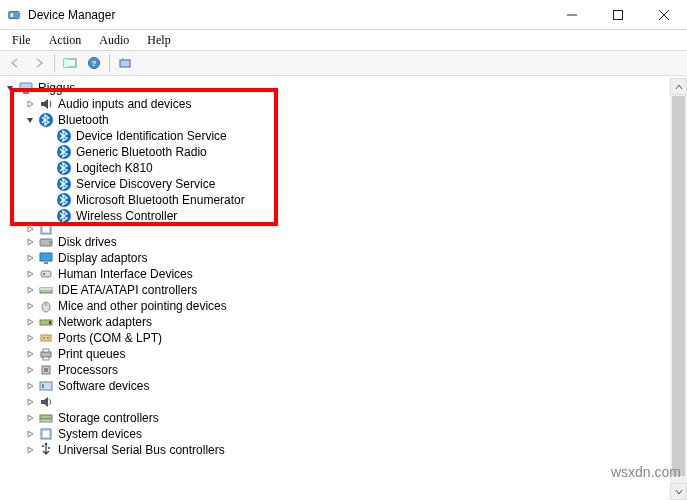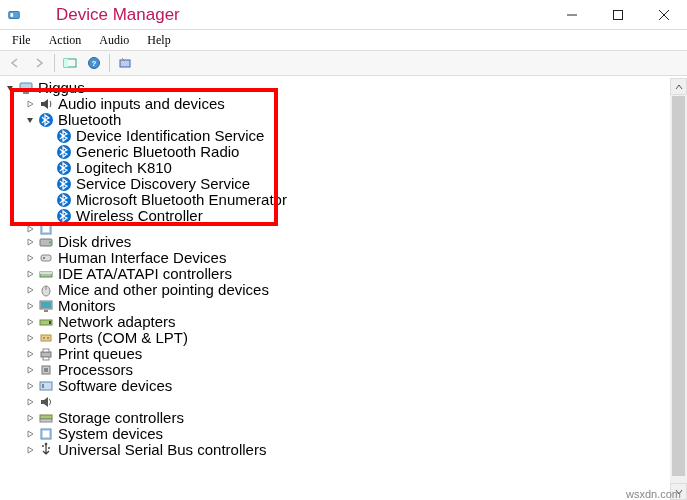--- a/index.html
+++ b/index.html
@@ -1,48 +1,48 @@
 <!DOCTYPE html>
 <html><head>
   <meta charset="utf-8">
   <style>
     * { margin: 0; padding: 0; box-sizing: border-box; }
     body { font-family: "Segoe UI", Tahoma, sans-serif; font-size: 12px; background: #fff; width: 687px; height: 500px; overflow: hidden; position: relative; }
     
     .titlebar { height: 30px; display: flex; align-items: center; border-bottom: 1px solid #ddd; padding-left: 6px; }
     .titlebar-icon { width: 16px; height: 16px; margin-right: 6px; display: inline-flex; align-items: center; justify-content: center; }
-    .titlebar-text { flex: 1; font-size: 17px; color: #be185d; margin-left: 28px; }
+    .titlebar-text { flex: 1; font-size: 12px; color: #000000; }
     .win-controls { display: flex; }
     .win-btn { width: 46px; height: 30px; display: flex; align-items: center; justify-content: center; color: #222; }
 
     .menubar { height: 20px; display: flex; align-items: center; padding: 0 4px; gap: 2px; font-family: Liberation Serif, serif; }
     .menu-item { padding: 1px 8px; font-size: 12px; }
 
     .toolbar { height: 26px; display: flex; align-items: center; padding: 0 4px; gap: 2px; border-top: 1px solid #ddd; border-bottom: 1px solid #ddd; background: #f7f7f7; }
     .tool-btn { width: 22px; height: 22px; display: flex; align-items: center; justify-content: center; border: 1px solid transparent; }
     .tool-btn.disabled { opacity: 0.35; }
     .tool-sep { width: 1px; height: 18px; background: #ccc; margin: 0 2px; }
 
     .tree-area { position: absolute; top: 78px; bottom: 0; left: 0; right: 0; overflow-y: auto; overflow-x: hidden; padding: 2px 0; }
 
     .tree-row { display: flex; align-items: center; height: 16px; line-height: 16px; white-space: nowrap; padding-right: 8px; }
     .indent { display: inline-block; }
     .expander { width: 12px; height: 12px; display: inline-flex; align-items: center; justify-content: center; margin-right: 2px; flex-shrink: 0; }
     .node-icon { width: 16px; height: 16px; display: inline-flex; align-items: center; justify-content: center; margin-right: 4px; flex-shrink: 0; }
-    .node-label { font-size: 15px; color: #000; }
+    .node-label { font-size: 12px; color: #000; }
 
     .highlight-box { position: absolute; border: 4px solid #ff0000; pointer-events: none; }
 
     .scrollbar-track { position: absolute; right: 0; top: 78px; width: 17px; bottom: 0; background: #f0f0f0; }
     .scrollbar-arrow { width: 17px; height: 17px; background: #f0f0f0; display: flex; align-items: center; justify-content: center; position: absolute; border: 1px solid #ddd; }
     .scrollbar-arrow.up { top: 0; }
     .scrollbar-arrow.down { bottom: 0; }
     .scrollbar-thumb { position: absolute; left: 2px; right: 2px; background: #ccc; border-radius: 0; }
 
-    .watermark { position: absolute; right: 6px; bottom: 0; font-size: 11px; color: #888; }
+    .watermark { position: absolute; right: 6px; bottom: 20px; font-size: 14px; color: #888; }
 
     svg { display: block; }
   </style>
 </head>
 <body>
 
 <div class="titlebar">
   <span class="titlebar-icon">
     <svg width="14" height="14" viewBox="0 0 16 16">
         <rect x="2" y="4" width="12" height="8" rx="1" fill="#5aa0d8" stroke="#2b6ca3"></rect>
@@ -253,20 +253,35 @@
     </div>
     <div class="tree-row">
       <span class="indent" style="width:24px"></span>
       <span class="expander">
         <svg width="10" height="10">
           <path d="M3 2 L8 5 L3 8 Z" fill="none" stroke="#888" stroke-width="1"></path>
         </svg>
       </span>
       <span class="node-icon">
         <svg width="16" height="16">
+          <rect x="2" y="3" width="12" height="8" fill="#3aa0e8" stroke="#2a72a8"></rect>
+          <rect x="6" y="12" width="4" height="2" fill="#888"></rect>
+        </svg>
+      </span>
+      <span class="node-label">Display adaptors</span>
+    </div>
+    <div class="tree-row">
+      <span class="indent" style="width:24px"></span>
+      <span class="expander">
+        <svg width="10" height="10">
+          <path d="M3 2 L8 5 L3 8 Z" fill="none" stroke="#888" stroke-width="1"></path>
+        </svg>
+      </span>
+      <span class="node-icon">
+        <svg width="16" height="16">
           <rect x="3" y="5" width="10" height="6" rx="2" fill="#ddd" stroke="#888"></rect>
           <circle cx="6" cy="8" r="1" fill="#666"></circle>
         </svg>
       </span>
       <span class="node-label">Human Interface Devices</span>
     </div>
     <div class="tree-row">
       <span class="indent" style="width:24px"></span>
       <span class="expander">
         <svg width="10" height="10">
@@ -288,36 +303,20 @@
           <path d="M3 2 L8 5 L3 8 Z" fill="none" stroke="#888" stroke-width="1"></path>
         </svg>
       </span>
       <span class="node-icon">
         <svg width="16" height="16">
           <ellipse cx="8" cy="9" rx="4" ry="5" fill="#ddd" stroke="#888"></ellipse>
           <line x1="8" y1="4" x2="8" y2="8" stroke="#888"></line>
         </svg>
       </span>
       <span class="node-label">Mice and other pointing devices</span>
-    </div>
-    <div class="tree-row">
-      <span class="indent" style="width:24px"></span>
-      <span class="expander">
-        <svg width="10" height="10">
-          <path d="M3 2 L8 5 L3 8 Z" fill="none" stroke="#888" stroke-width="1"></path>
-        </svg>
-      </span>
-      <span class="node-icon">
-        <svg width="16" height="16">
-          <rect x="2" y="3" width="12" height="8" fill="#ccc" stroke="#777"></rect>
-          <rect x="3" y="4" width="10" height="6" fill="#4ab"></rect>
-          <rect x="6" y="12" width="4" height="2" fill="#888"></rect>
-        </svg>
-      </span>
-      <span class="node-label">Monitors</span>
     </div>
     <div class="tree-row">
       <span class="indent" style="width:24px"></span>
       <span class="expander">
         <svg width="10" height="10">
           <path d="M3 2 L8 5 L3 8 Z" fill="none" stroke="#888" stroke-width="1"></path>
         </svg>
       </span>
       <span class="node-icon">
         <svg width="16" height="16">

